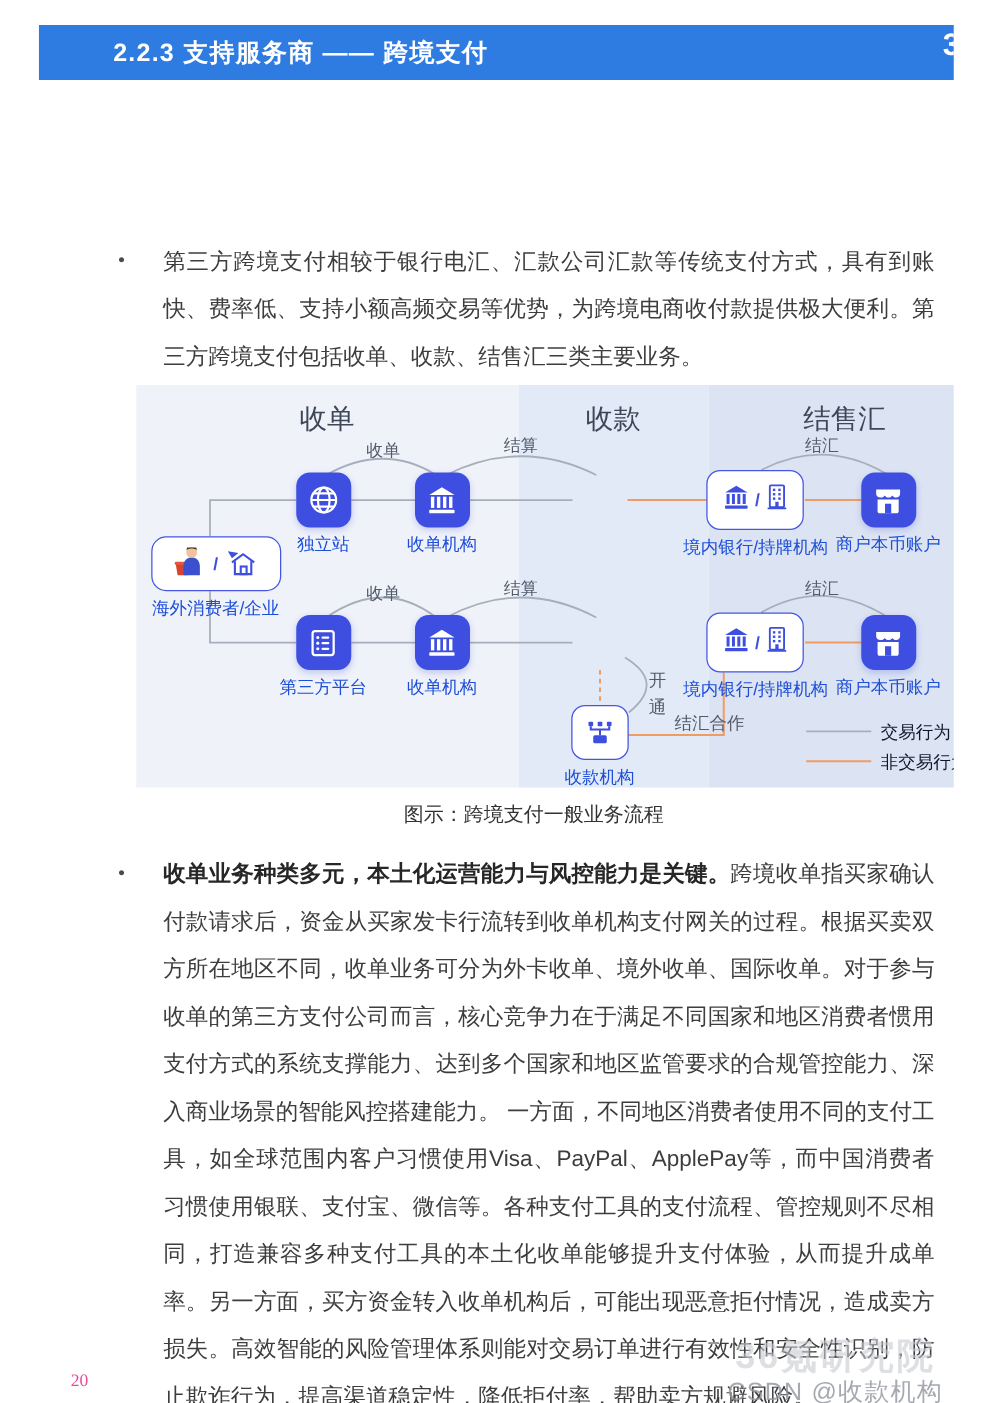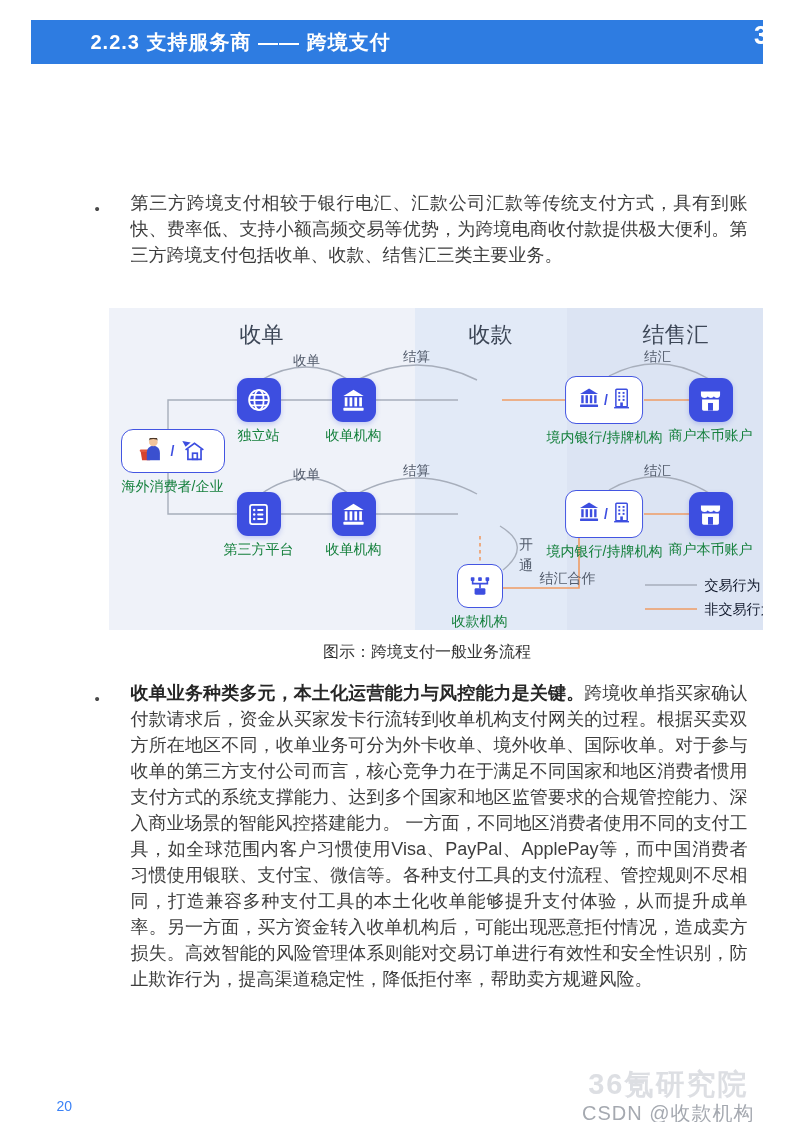--- a/index.html
+++ b/index.html
@@ -18,55 +18,55 @@
              -webkit-text-fill-color:transparent; }
 
   
   .title { position:absolute; left:64px; top:110px; font-size:31px; font-weight:bold; color:#1677dd; letter-spacing:0.5px; }
 
   
   .para { position:absolute; left:0; width:793px; padding-left:64px; padding-right:76px; display:flex; }
   .para1 { top:178px; }
   .para2 { top:668px; }
   .bullet { width:36px; flex:0 0 36px; font-size:15px; color:#4a4a4a; line-height:38px; }
-  .ptext { flex:1; font-size:18px; line-height:26px; color:#3d3d3d; text-align:justify; }
+  .ptext { flex:1; font-size:18px; line-height:38px; color:#3d3d3d; text-align:justify; }
   .ptext b { color:#262626; }
 
   
   .diagram { position:absolute; left:78px; top:296px; width:676px; height:322px; }
   .sec { position:absolute; top:0; height:322px; }
   .sec1 { left:0;   width:306px; background:#eff2f9; }
   .sec2 { left:306px; width:152px; background:#e2eaf7; }
   .sec3 { left:458px; width:218px; background:#dce4f3; }
   .sec-head { position:absolute; top:12px; font-size:22px; font-weight:500; color:#3d4757; transform:translateX(-50%); white-space:nowrap; }
   .wires { position:absolute; left:0; top:0; }
 
   .node { position:absolute; transform:translateX(-50%); text-align:center; }
   .ic { width:44px; height:44px; margin:0 auto; background:#3d4ee0; border-radius:11px;
         display:flex; align-items:center; justify-content:center; box-shadow:0 2px 5px rgba(61,78,224,0.25); }
   .icbox { width:78px; height:48px; margin:0 auto; background:#ffffff; border:1.6px solid #4355e2; border-radius:11px;
            display:flex; align-items:center; justify-content:center; gap:3px; }
-  .nlabel { margin-top:5px; font-size:14px; color:#15803d; white-space:nowrap; }
+  .nlabel { margin-top:5px; font-size:14px; color:#1d4ed8; white-space:nowrap; }
   .sep { color:#3d4ee0; font-size:14px; font-weight:600; }
 
   .consumer { position:absolute; left:12px; top:121px; text-align:center; }
   .cbox { width:104px; height:44px; background:#ffffff; border:1.6px solid #4355e2; border-radius:12px;
           display:flex; align-items:center; justify-content:center; gap:5px; }
   .collector { position:absolute; left:371px; top:256px; transform:translateX(-50%); text-align:center; }
   .cbox2 { width:46px; height:44px; margin:0 auto; background:#ffffff; border:1.6px solid #4355e2; border-radius:11px;
            display:flex; align-items:center; justify-content:center; }
 
   .elabel { position:absolute; transform:translateX(-50%); font-size:13.5px; color:#525b6b; white-space:nowrap; }
   .elabel-vert { position:absolute; left:409px; top:226px; width:17px; font-size:14px; color:#525b6b; line-height:21px; text-align:center; }
   .lglabel { position:absolute; font-size:14px; color:#0f172a; white-space:nowrap; }
 
   .caption { position:absolute; left:0; top:630px; width:793px; text-align:center; font-size:16px; color:#333333; }
 
   
-  .pageno { position:absolute; left:26px; top:1086px; font-size:14px; color:#3b82f6; }
+  .pageno { position:absolute; left:26px; top:1086px; font-size:14px; color:#ec4899;font-family:Liberation Serif, serif; }
   .wm1 { position:absolute; right:14px; top:1053px; font-size:29px; font-weight:700; color:#c7cad2; opacity:0.6; letter-spacing:2px; }
   .wm2 { position:absolute; right:8px; top:1088px; font-size:20px; color:#8f949d; opacity:0.8; letter-spacing:1px; }
 </style>
 </head>
 <body>
 
 <div class="page">
 
   <div class="topbar">
     <span class="topbar-title">2.2.3 支持服务商 —— 跨境支付</span>

